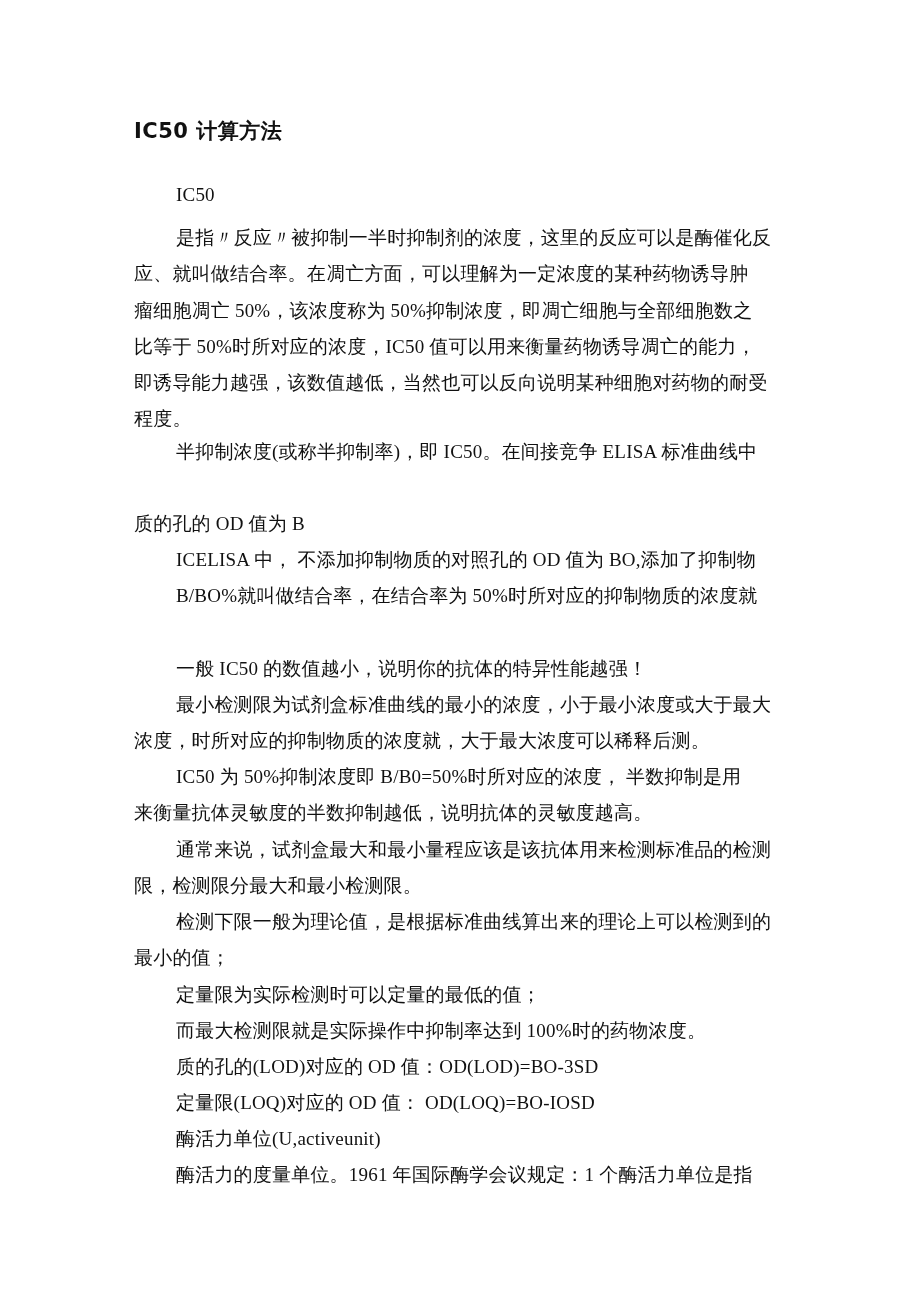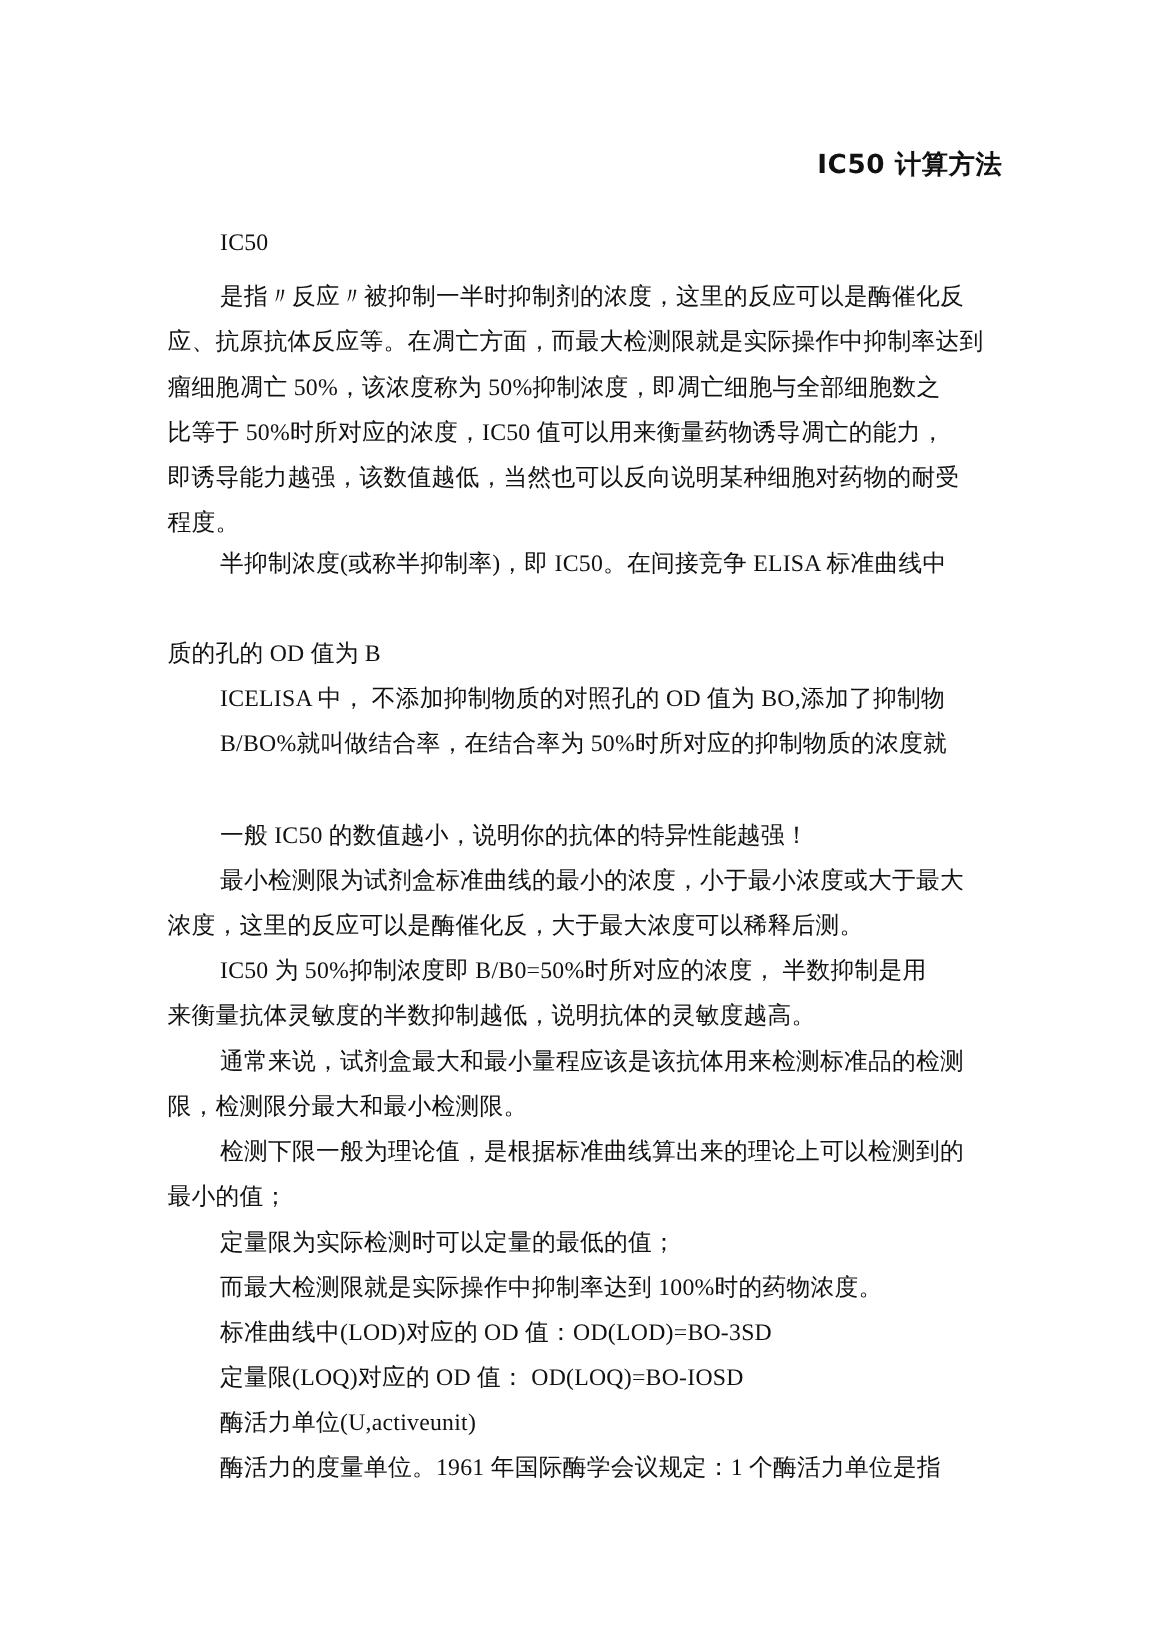--- a/index.html
+++ b/index.html
@@ -1,38 +1,38 @@
 <!DOCTYPE html>
 <html><head>
 <meta charset="utf-8">
 <style>
   html, body { margin: 0; padding: 0; background: #ffffff; }
   body { width: 920px; height: 1301px; position: relative; overflow: hidden;
          font-family: "DejaVu Sans", "Liberation Sans", sans-serif; color: #111; }
   .page { position: absolute; left: 134px; top: 0; width: 668px; }
-  .title { position: absolute; left: 0; width: 668px; top: 117px; text-align: right;
+  .title { position: absolute; left: 0; width: 668px; top: 117px; text-align: left;
            font-size: 21px; font-weight: bold; letter-spacing: 0.5px; }
   .p { position: absolute; left: 0; width: 668px; font-size: 19px; line-height: 36.3px;
        text-align: justify; text-justify: inter-character; letter-spacing: 0.2px; }
   .p.indent { text-indent: 42px; }
   .line { display: block; white-space: nowrap; font-family: Liberation Serif, serif; }
 </style>
 </head>
 <body>
 
 <div class="page">
   <div class="title">IC50 计算方法</div>
 
   <div class="p indent" style="top:177px">
     <span class="line">IC50</span>
   </div>
 
   <div class="p indent" style="top:220px">
     <span class="line">是指〃反应〃被抑制一半时抑制剂的浓度，这里的反应可以是酶催化反</span>
-    <span class="line" style="text-indent:0">应、抗原抗体反应等。在凋亡方面，而最大检测限就是实际操作中抑制率达到</span>
+    <span class="line" style="text-indent:0">应、就叫做结合率。在凋亡方面，可以理解为一定浓度的某种药物诱导肿</span>
     <span class="line" style="text-indent:0">瘤细胞凋亡 50%，该浓度称为 50%抑制浓度，即凋亡细胞与全部细胞数之</span>
     <span class="line" style="text-indent:0">比等于 50%时所对应的浓度，IC50 值可以用来衡量药物诱导凋亡的能力，</span>
     <span class="line" style="text-indent:0">即诱导能力越强，该数值越低，当然也可以反向说明某种细胞对药物的耐受</span>
     <span class="line" style="text-indent:0">程度。</span>
   </div>
 
   <div class="p indent" style="top:434px">
     <span class="line">半抑制浓度(或称半抑制率)，即 IC50。在间接竞争 ELISA 标准曲线中</span>
   </div>
 
@@ -44,21 +44,21 @@
   <div class="p indent" style="top:578px">
     <span class="line">B/BO%就叫做结合率，在结合率为 50%时所对应的抑制物质的浓度就</span>
   </div>
 
   <div class="p indent" style="top:651px">
     <span class="line">一般 IC50 的数值越小，说明你的抗体的特异性能越强！</span>
   </div>
 
   <div class="p indent" style="top:687px">
     <span class="line">最小检测限为试剂盒标准曲线的最小的浓度，小于最小浓度或大于最大</span>
-    <span class="line" style="text-indent:0">浓度，这里的反应可以是酶催化反，大于最大浓度可以稀释后测。</span>
+    <span class="line" style="text-indent:0">浓度，时所对应的抑制物质的浓度就，大于最大浓度可以稀释后测。</span>
   </div>
 
   <div class="p indent" style="top:759px">
     <span class="line">IC50 为 50%抑制浓度即 B/B0=50%时所对应的浓度， 半数抑制是用</span>
     <span class="line" style="text-indent:0">来衡量抗体灵敏度的半数抑制越低，说明抗体的灵敏度越高。</span>
   </div>
 
   <div class="p indent" style="top:832px">
     <span class="line">通常来说，试剂盒最大和最小量程应该是该抗体用来检测标准品的检测</span>
     <span class="line" style="text-indent:0">限，检测限分最大和最小检测限。</span>
@@ -71,21 +71,21 @@
 
   <div class="p indent" style="top:977px">
     <span class="line">定量限为实际检测时可以定量的最低的值；</span>
   </div>
 
   <div class="p indent" style="top:1013px">
     <span class="line">而最大检测限就是实际操作中抑制率达到 100%时的药物浓度。</span>
   </div>
 
   <div class="p indent" style="top:1049px">
-    <span class="line">标准曲线中(LOD)对应的 OD 值：OD(LOD)=BO-3SD</span>
+    <span class="line">质的孔的(LOD)对应的 OD 值：OD(LOD)=BO-3SD</span>
   </div>
 
   <div class="p indent" style="top:1085px">
     <span class="line">定量限(LOQ)对应的 OD 值： OD(LOQ)=BO-IOSD</span>
   </div>
 
   <div class="p indent" style="top:1121px">
     <span class="line">酶活力单位(U,activeunit)</span>
   </div>
 

